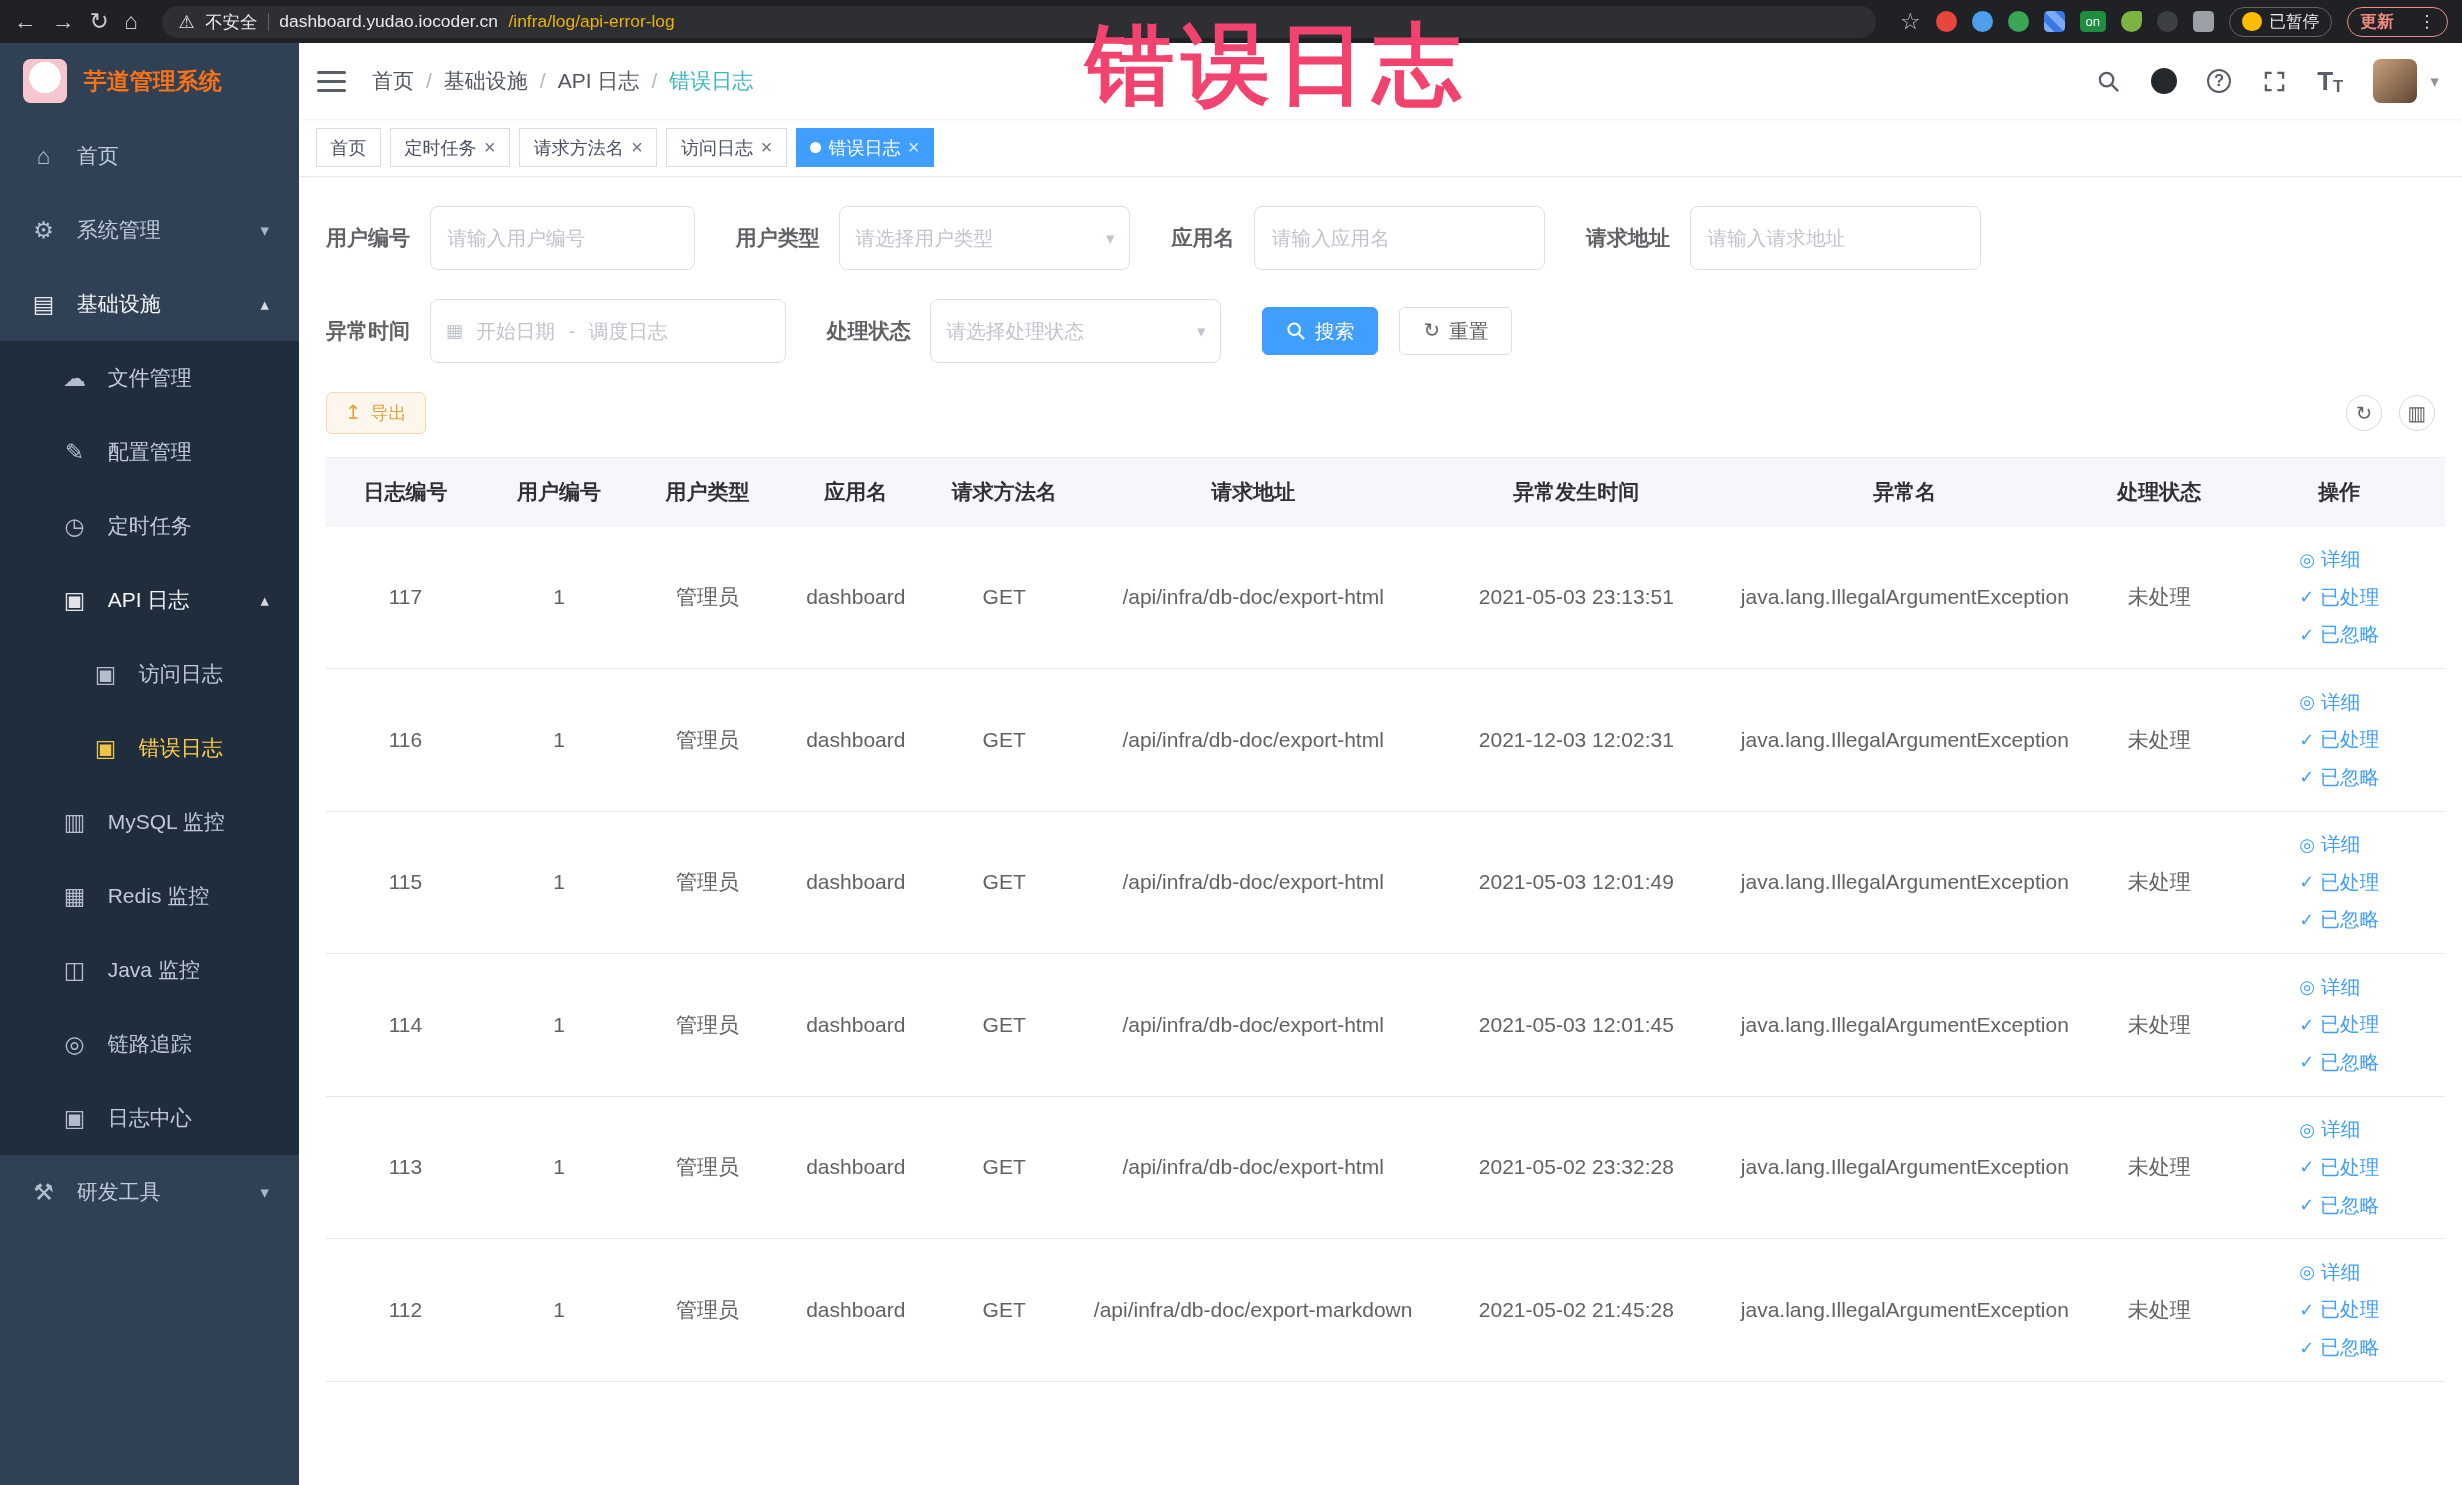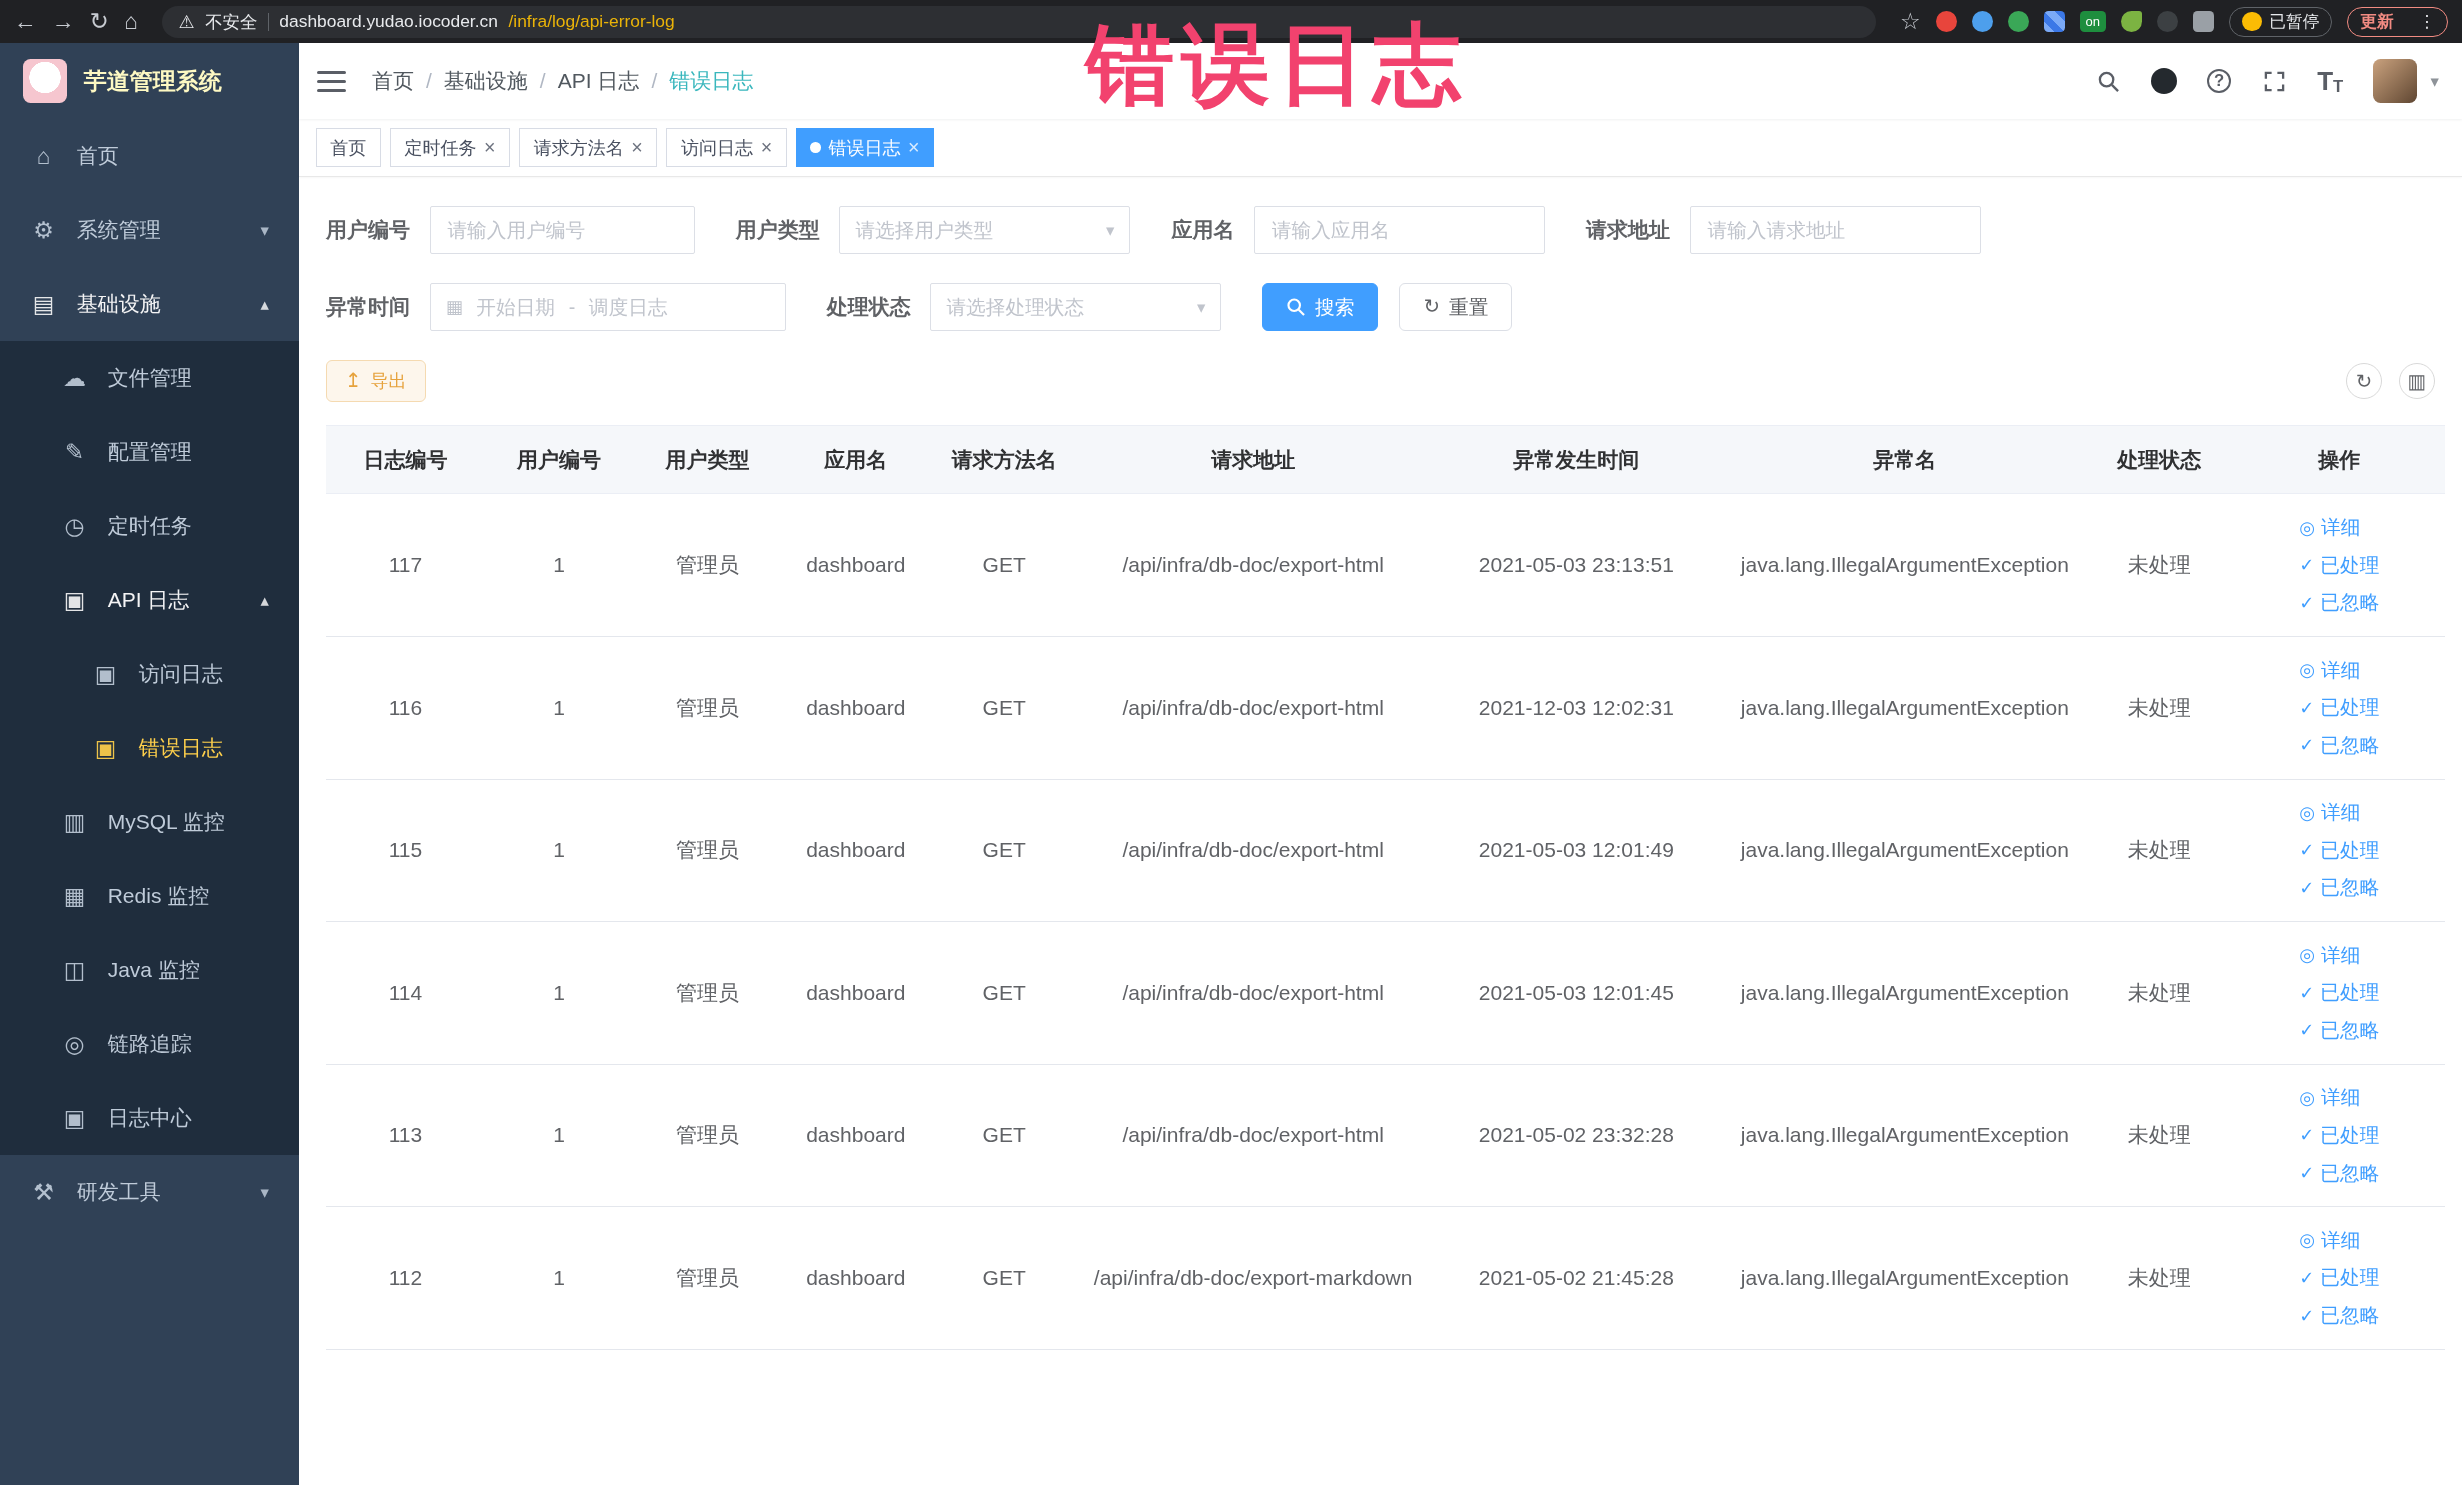--- a/index.html
+++ b/index.html
@@ -28,21 +28,21 @@
   .chip.update{border:1.5px solid #f28b82;color:#f28b82;font-weight:bold;gap:25px}
   .chip.update .k{color:#e8eaed;font-weight:normal}
 
   
   .annotation{position:absolute;left:1086px;top:6px;font-size:88px;font-weight:800;letter-spacing:7.6px;color:var(--c-annotation,#f2426e);z-index:999;pointer-events:none;font-family:"DejaVu Sans",sans-serif;}
 
   
   .sidebar{position:absolute;left:0;top:43px;bottom:0;width:299px;background:var(--c-sidebar_bg,#304156);color:var(--c-sidebar_text,#bfcbd9);overflow:hidden}
   .logo{height:76px;display:flex;align-items:center;gap:16.7px;padding:0 23px;cursor:pointer}
   .logo-img{width:44px;height:44px;border-radius:7.6px;background:radial-gradient(circle at 50% 42%,#fff 0 46%,#f6c6cf 47% 100%);flex:none}
-  .logo-title{color:#fef9c3;font-weight:bold;font-size:23px;white-space:nowrap}
+  .logo-title{color:#f97316;font-weight:bold;font-size:23px;white-space:nowrap}
   .mi{height:74px;display:flex;align-items:center;gap:19.7px;padding:0 30px;cursor:pointer;font-size:21px}
   .mi-icon{width:27px;text-align:center;font-size:23px;color:inherit;opacity:.92;flex:none}
   .mi-label{white-space:nowrap}
   .mi-arrow{margin-left:auto;font-size:16.7px;opacity:.85}
   .mi.sub,.mi.subsub{background:var(--c-submenu_bg,#1f2d3d)}
   .mi.sub{padding-left:61px}
   .mi.subsub{padding-left:92px}
   .mi.open{color:#f4f4f5}
   .mi.active{color:var(--c-sidebar_active,#ffd04b)}
 
@@ -67,21 +67,21 @@
   .tagsbar{height:58px;display:flex;align-items:center;gap:9px;padding:0 16.7px;border-bottom:0.8px solid #e8e8e8;box-shadow:0 0.8px 2.3px rgba(0,0,0,.05);background:#fff;position:relative;z-index:4}
   .tag{height:39px;display:flex;align-items:center;gap:7.6px;padding:0 13.6px;border:0.8px solid #d8dce5;background:#fff;color:#495060;font-size:18px;cursor:pointer;white-space:nowrap}
   .tag-dot{width:10.6px;height:10.6px;border-radius:50%;background:#fff;display:inline-block}
   .tag-close{font-size:19.7px;line-height:1;opacity:.8;font-style:normal}
   .tag.active{background:var(--c-accent,#409eff);border-color:var(--c-accent,#409eff);color:#fff}
 
   .content{flex:1;padding:29px 16.7px 0 27px;overflow:hidden}
   .filter-row{display:flex;align-items:center;margin-bottom:29px}
   .f-item{display:flex;align-items:center;margin-right:41px}
   .f-label{font-weight:bold;color:#606266;margin-right:19.7px;white-space:nowrap}
-  .f-input,.f-select,.f-date{height:48px;border:0.8px solid #dcdfe6;border-radius:2px;background:#fff;font-size:19.7px;color:#606266}
+  .f-input,.f-select,.f-date{height:64px;border:0.8px solid #dcdfe6;border-radius:8px;background:#fff;font-size:19.7px;color:#606266}
   .f-input{padding:0 16.7px;outline:none}
   .f-input::placeholder{color:#c0c4cc}
   .f-select{display:flex;align-items:center;justify-content:space-between;padding:16px 15px;cursor:pointer}
   .f-select .ph{color:#c0c4cc}
   .f-select .chev{color:#c0c4cc;font-size:16.7px}
   .f-date{display:flex;align-items:center;gap:13.6px;padding:0 15px;cursor:pointer}
   .f-date .cal{color:#c0c4cc;font-size:18px}
   .f-date .ph{color:#c0c4cc}
   .f-date .sep{color:#c0c4cc}
   .w350{width:265px}.w385{width:291px}.w470{width:356px}

